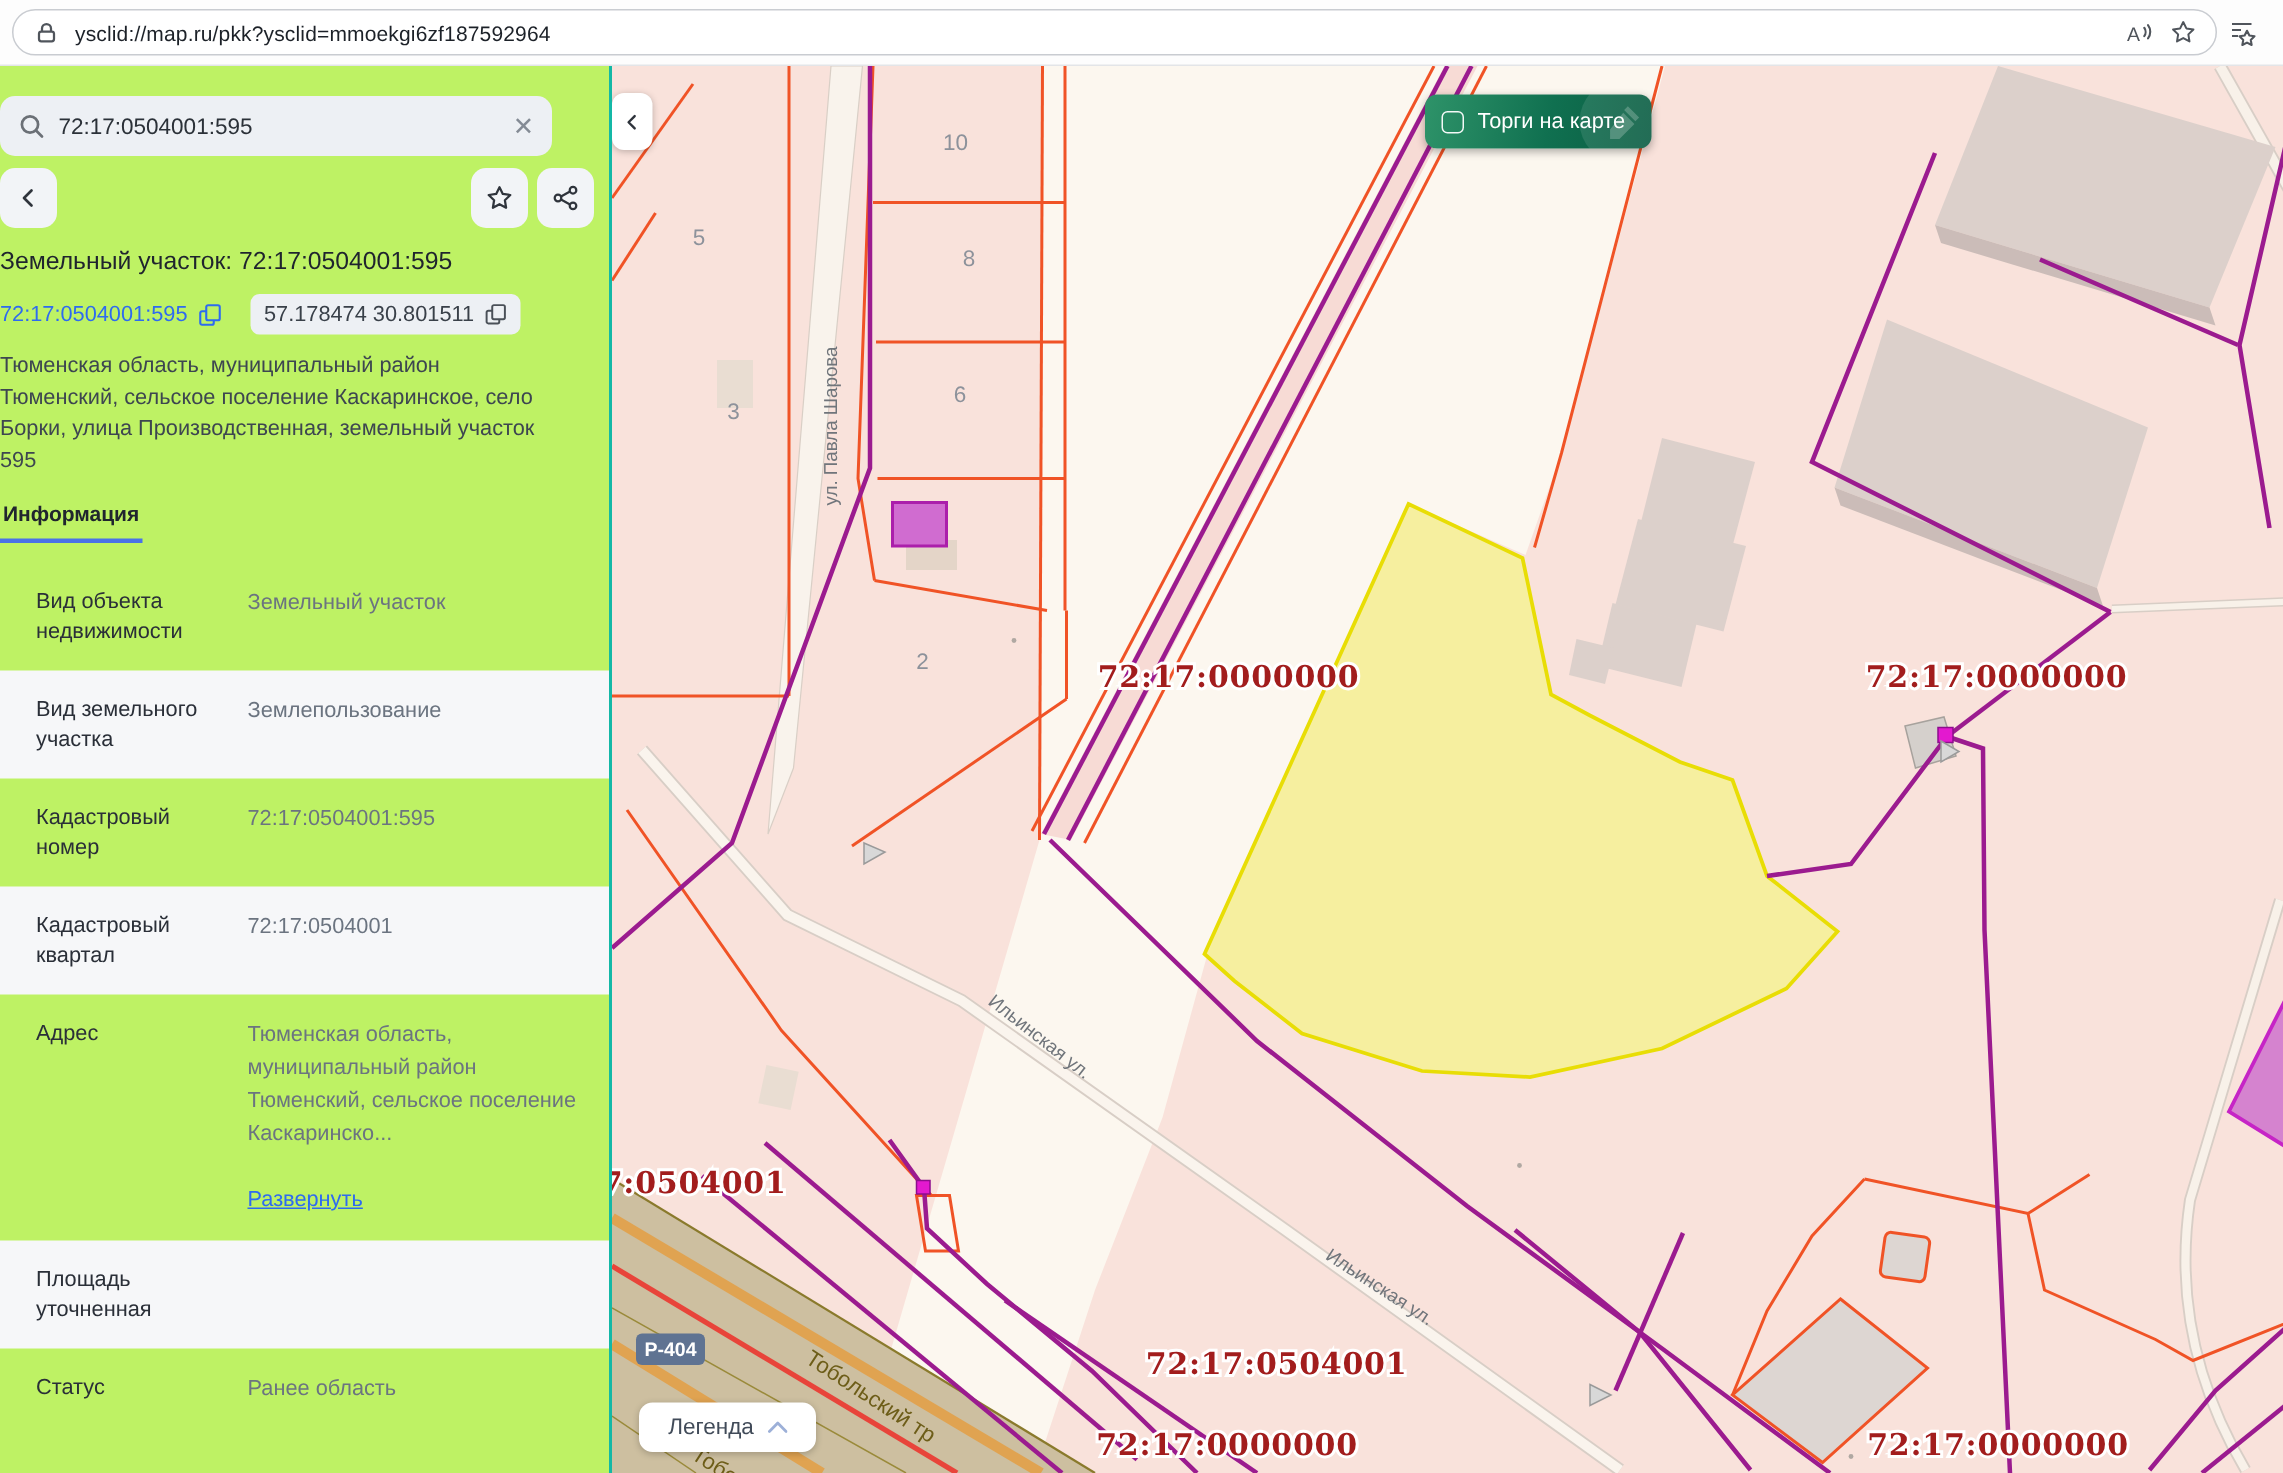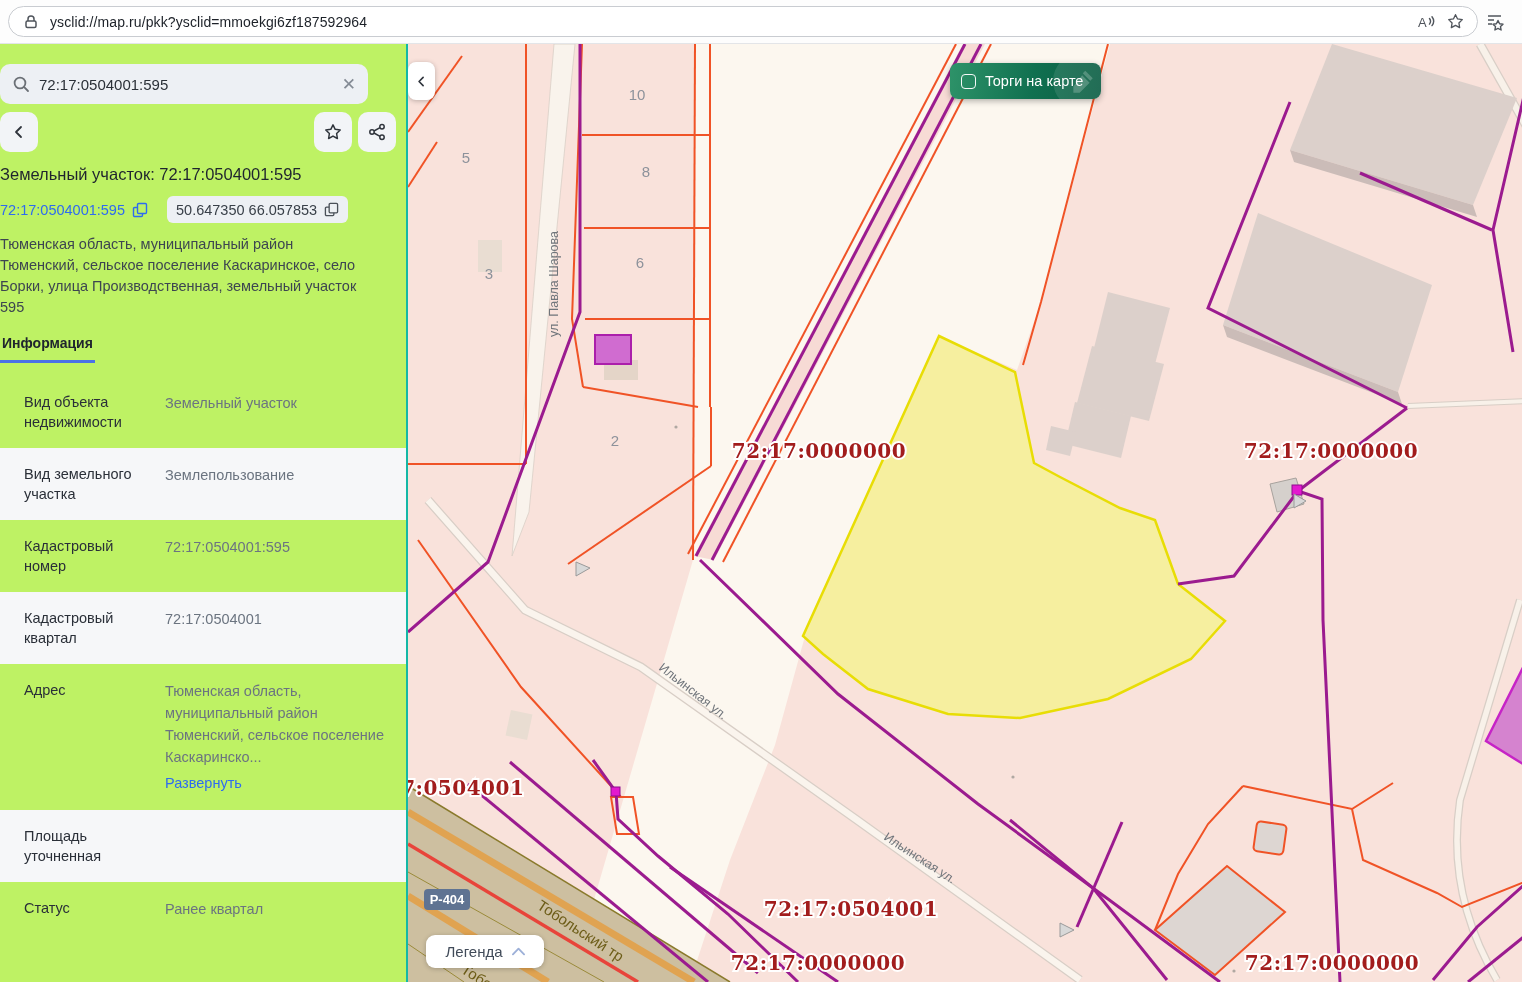--- a/index.html
+++ b/index.html
@@ -38,21 +38,21 @@
     display:flex; align-items:center; gap:7px; font-size:14.5px; color:#394049; margin-left:12px; }
   .addr { font-size:14.5px; color:#3d4650; line-height:21px; width:362px; margin-bottom:16px; }
   .tab { display:inline-block; font-weight:700; font-size:14px; color:#20252e;
     padding:0 2px 9px 2px; border-bottom:3px solid #4a72e8; cursor:pointer; }
   .itable { margin-top:13px; }
   .trow { display:grid; grid-template-columns:116px 1fr; column-gap:16px;
     padding:16px 14px 16px 24px; font-size:14.5px;gap:25px; }
   .trow:nth-child(even) { background:#f6f7f9; }
   .trow .lbl { color:#2a2f38; line-height:20px; }
   .trow .val { color:#6b7480; line-height:22px; }
-  .expand { color:#2e6bf0; display:inline-block; margin-top:4px; cursor:pointer; }
+  .expand { color:#2e6bf0; text-decoration:underline; display:inline-block; margin-top:22px; cursor:pointer; }
 
   
   .map { position:relative; width:1144px; height:938px; background:#f9e2db; overflow:hidden; }
   .map svg.canvas { position:absolute; left:0; top:0; }
   .collapse-btn { position:absolute; left:0; top:18px; width:27px; height:38px;
     background:#fff; border-radius:8px; box-shadow:0 1px 5px rgba(0,0,0,.25);
     display:flex; align-items:center; justify-content:center; cursor:pointer; }
   .torgi { position:absolute; left:542px; top:19px; height:36px; padding:0 18px 0 11px;
     border-radius:8px; display:flex; align-items:center; gap:9px; cursor:pointer;
     background:linear-gradient(100deg,#2e9369 0%,#107050 55%,#0a5c42 100%);
@@ -145,21 +145,21 @@
 
     <div class="title">Земельный участок: 72:17:0504001:595</div>
 
     <div class="idrow">
       <span class="id-link">72:17:0504001:595</span>
       <svg width="16" height="16" viewBox="0 0 16 16" fill="none" stroke="#2e6bf0" stroke-width="1.4">
         <rect x="5.5" y="1.5" width="9" height="10" rx="1.2"></rect>
           <path d="M10.5 11.5v1.8a1.2 1.2 0 0 1-1.2 1.2H2.7a1.2 1.2 0 0 1-1.2-1.2V6.7a1.2 1.2 0 0 1 1.2-1.2h2.8"></path>
       </svg>
       <span class="chip">
-        <span>50.647350 66.057853</span>
+        <span>57.178474 30.801511</span>
         <svg width="15" height="15" viewBox="0 0 16 16" fill="none" stroke="#4a5058" stroke-width="1.4">
           <rect x="5.5" y="1.5" width="9" height="10" rx="1.2"></rect>
             <path d="M10.5 11.5v1.8a1.2 1.2 0 0 1-1.2 1.2H2.7a1.2 1.2 0 0 1-1.2-1.2V6.7a1.2 1.2 0 0 1 1.2-1.2h2.8"></path>
         </svg>
       </span>
     </div>
 
     <div class="addr">Тюменская область, муниципальный район Тюменский, сельское поселение Каскаринское, село Борки, улица Производственная, земельный участок 595</div>
 
     <div class="tab">Информация</div>
@@ -186,21 +186,21 @@
         <div class="val">
           <span>Тюменская область, муниципальный район Тюменский, сельское поселение Каскаринско...</span><br>
           <span class="expand">Развернуть</span>
         </div>
       </div>
       <div class="trow">
         <div class="lbl">Площадь уточненная</div>
       </div>
       <div class="trow">
         <div class="lbl">Статус</div>
-        <div class="val">Ранее квартал</div>
+        <div class="val">Ранее область</div>
       </div>
 
     </div>
   </aside>
 
   <div class="map">
     <svg class="canvas" width="1144" height="938" viewBox="0 0 1144 938">
 
       <rect x="0" y="0" width="1144" height="938" fill="#f9e2db"></rect>
 

